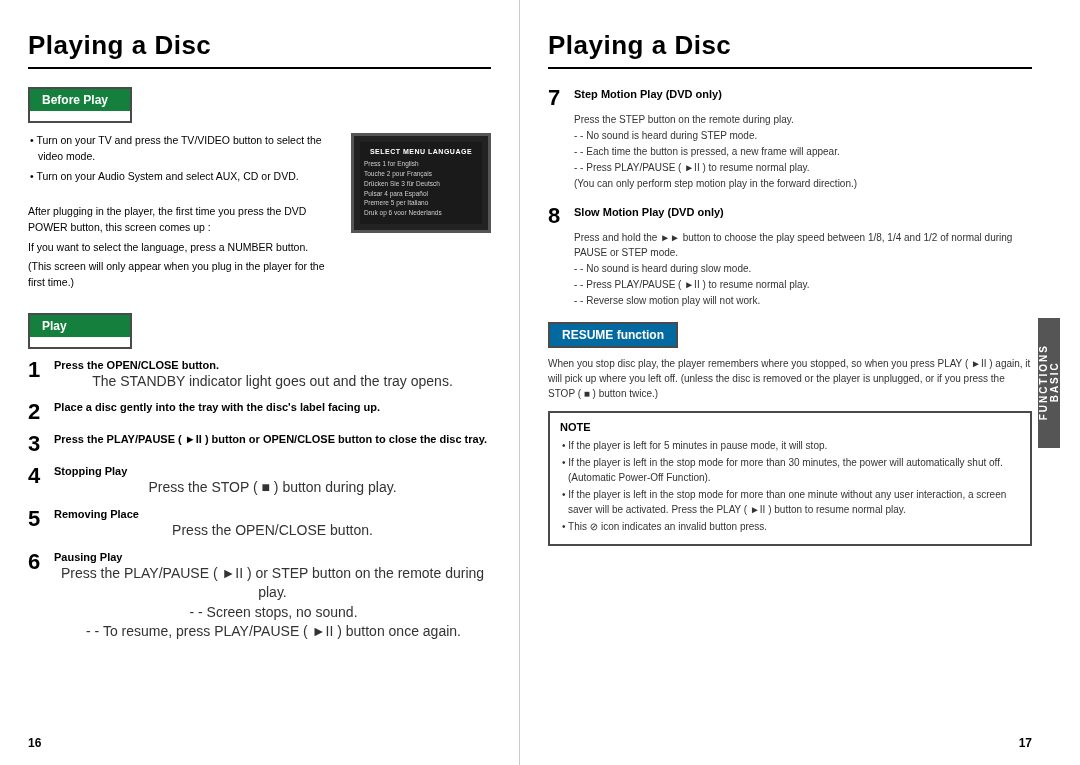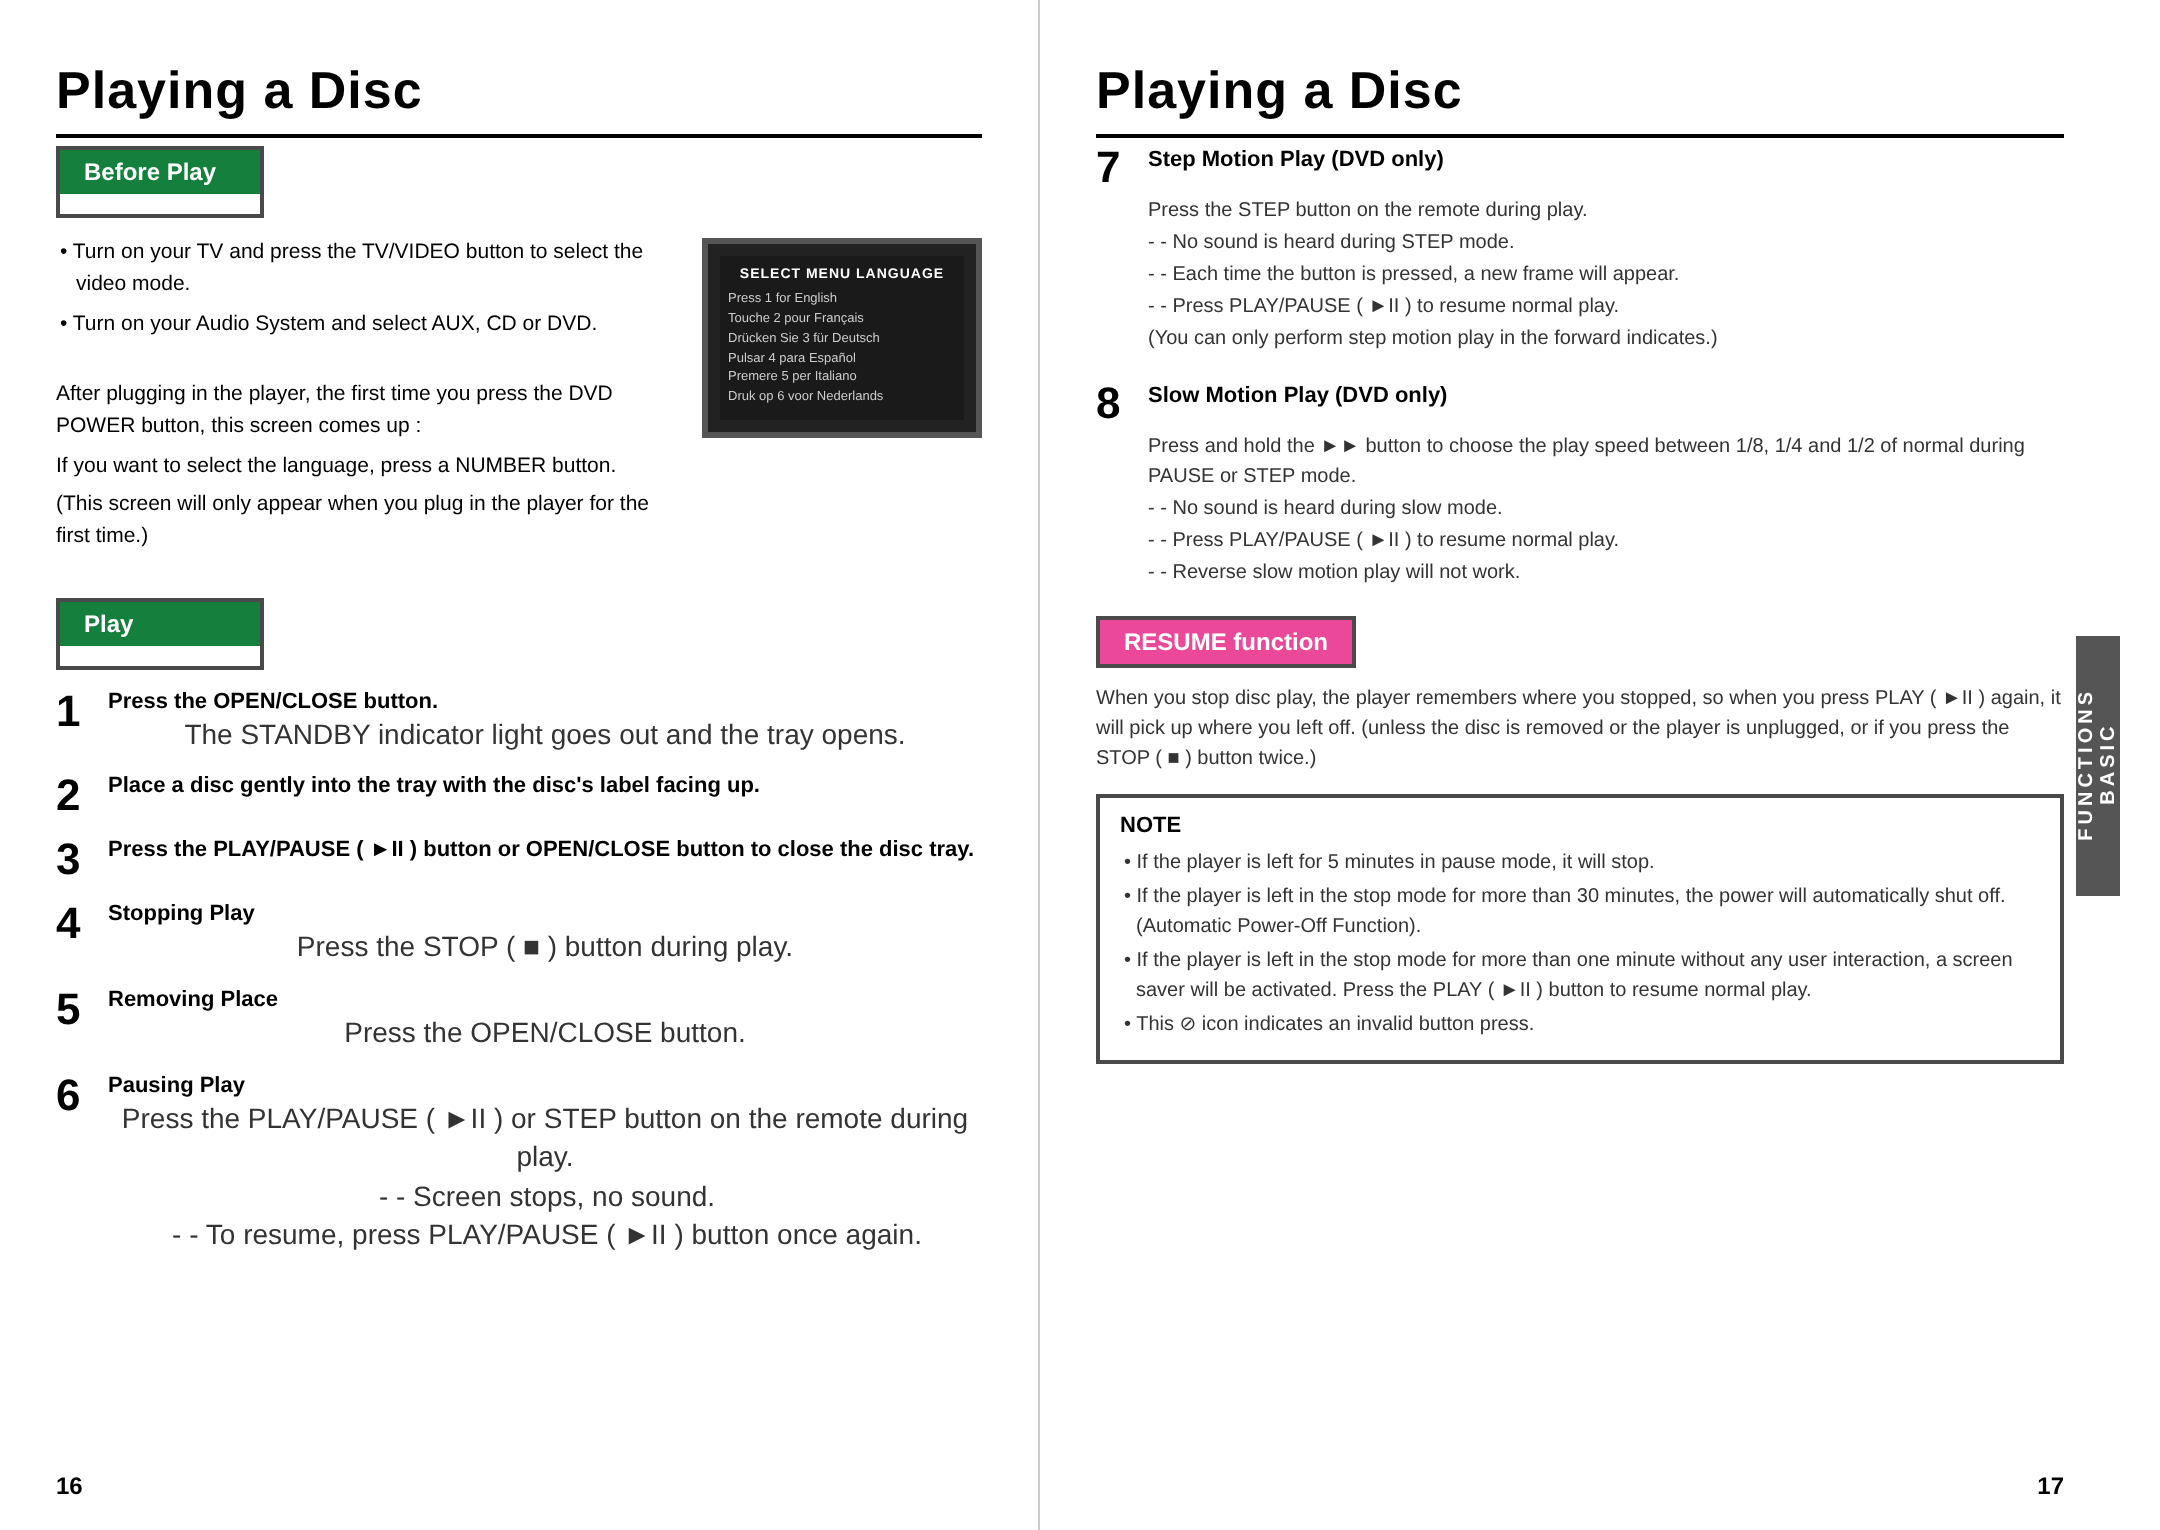--- a/index.html
+++ b/index.html
@@ -28,21 +28,21 @@
       padding: 30px 28px 20px 28px;
       position: relative;
       display: flex;
       flex-direction: column;
     }
     .page-title {
       font-size: 26px;
       font-weight: bold;
       border-bottom: 2px solid #000;
       padding-bottom: 6px;
-      margin-bottom: 4px;
+      margin-bottom: 18px;
       letter-spacing: 0.5px;
     }
     .section-header {
       background: #15803d;
       color: #fff;
       font-weight: bold;
       font-size: 12px;
       padding: 4px 12px;
       display: inline-block;
       margin-bottom: 10px;
@@ -183,21 +183,21 @@
     .resume-section {
       margin-top: 12px;
       margin-bottom: 10px;
     }
     .resume-header-box {
       border: 2px solid #4a4a4a;
       display: inline-block;
       margin-bottom: 8px;
     }
     .resume-header {
-      background: #ec4899;
+      background: #0369a1;
       color: #fff;
       font-weight: bold;
       font-size: 12px;
       padding: 4px 12px;
     }
     .resume-text {
       font-size: 10px;
       line-height: 1.5;
       color: #333;
     }
@@ -357,21 +357,21 @@
       <div class="step-section">
         <div class="step-number-row">
           <span class="step-number">7</span>
           <span class="step-title">Step Motion Play (DVD only)</span>
         </div>
         <div class="step-body">
           <p>Press the STEP button on the remote during play.</p>
           <p class="dash-item">- No sound is heard during STEP mode.</p>
           <p class="dash-item">- Each time the button is pressed, a new frame will appear.</p>
           <p class="dash-item">- Press PLAY/PAUSE ( ►II ) to resume normal play.</p>
-          <p>(You can only perform step motion play in the forward indicates.)</p>
+          <p>(You can only perform step motion play in the forward direction.)</p>
         </div>
       </div>
 
       <div class="step-section">
         <div class="step-number-row">
           <span class="step-number">8</span>
           <span class="step-title">Slow Motion Play (DVD only)</span>
         </div>
         <div class="step-body">
           <p>Press and hold the ►► button to choose the play speed between 1/8, 1/4 and 1/2 of normal during PAUSE or STEP mode.</p>

